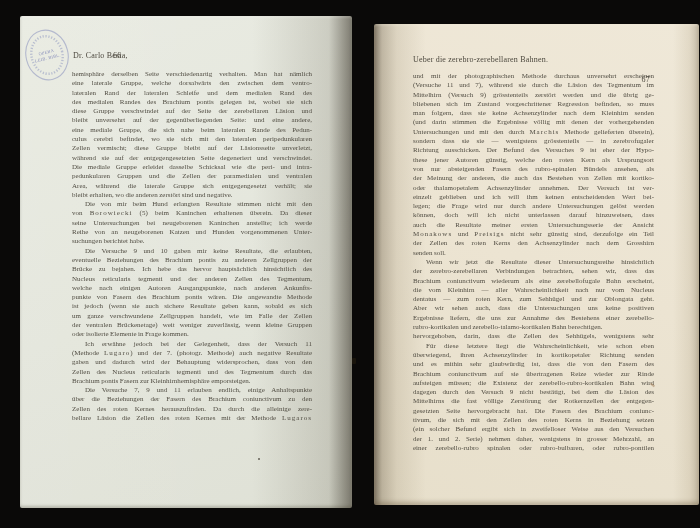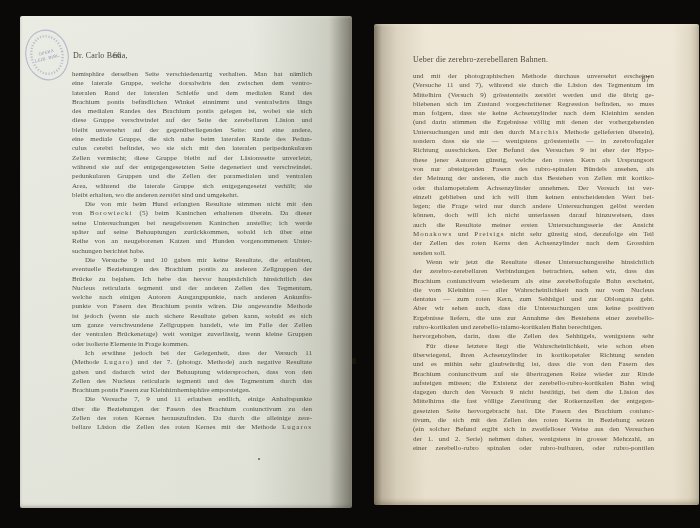--- a/index.html
+++ b/index.html
@@ -64,37 +64,36 @@
     </svg>
     <div class="head">
       <span class="pn">66</span>
       <span class="rh">Dr. Carlo Besta,</span>
     </div>
     <div class="body">
         <div>
           <div class="line">hemisphäre derselben Seite verschiedenartig verhalten.  Man hat nämlich</div>
           <div class="line">eine laterale Gruppe, welche dorsalwärts den zwischen dem ventro-</div>
           <div class="line">lateralen Rand der lateralen Schleife und dem medialen Rand des</div>
-          <div class="line">Brachium pontis befindlichen Winkel einnimmt und ventralwärts längs</div>
           <div class="line">des medialen Randes des Brachium pontis gelegen ist, wobei sie sich</div>
           <div class="line">diese Gruppe verschwindet auf der Seite der zerebellaren Läsion und</div>
           <div class="line">bleibt unversehrt auf der gegenüberliegenden Seite: und eine andere,</div>
           <div class="line">eine mediale Gruppe, die sich nahe beim lateralen Rande des Pedun-</div>
           <div class="line">culus cerebri befindet, wo sie sich mit den lateralen peripedunkularen</div>
           <div class="line">Zellen vermischt; diese Gruppe bleibt auf der Läsionsseite unverletzt,</div>
           <div class="line">während sie auf der entgegengesetzten Seite degeneriert und verschwindet.</div>
+          <div class="line">Die mediale Gruppe erleidet dasselbe Schicksal wie die peri- und intra-</div>
           <div class="line">pedunkularen Gruppen und die Zellen der paramedialen und ventralen</div>
           <div class="line">Area, während die laterale Gruppe sich entgegengesetzt verhält; sie</div>
-          <div class="line end">bleibt erhalten, wo die anderen zerstört sind und umgekehrt.</div>
+          <div class="line end">bleibt erhalten, wo die anderen zerstört sind und negative.</div>
         </div>
         <div>
           <div class="line ind">Die von mir beim Hund erlangten Resultate stimmen nicht mit den</div>
           <div class="line">von <span class="sp">Borowiecki</span> (5) beim Kaninchen erhaltenen überein.  Da dieser</div>
           <div class="line">seine Untersuchungen bei neugeborenen Kaninchen anstellte; ich werde</div>
-          <div class="line">später auf seine Behauptungen zurückkommen, sobald ich über eine</div>
           <div class="line">Reihe von an neugeborenen Katzen und Hunden vorgenommenen Unter-</div>
           <div class="line end">suchungen berichtet habe.</div>
         </div>
         <div>
           <div class="line ind">Die Versuche 9 und 10 gaben mir keine Resultate, die erlaubten,</div>
           <div class="line">eventuelle Beziehungen des Brachium pontis zu anderen Zellgruppen der</div>
           <div class="line">Brücke zu bejahen.  Ich hebe das hervor hauptsächlich hinsichtlich des</div>
           <div class="line">Nucleus reticularis tegmenti und der anderen Zellen des Tegmentum,</div>
           <div class="line">welche nach einigen Autoren Ausgangspunkte, nach anderen Ankunfts-</div>
           <div class="line">punkte von Fasern des Brachium pontis wären.  Die angewandte Methode</div>

